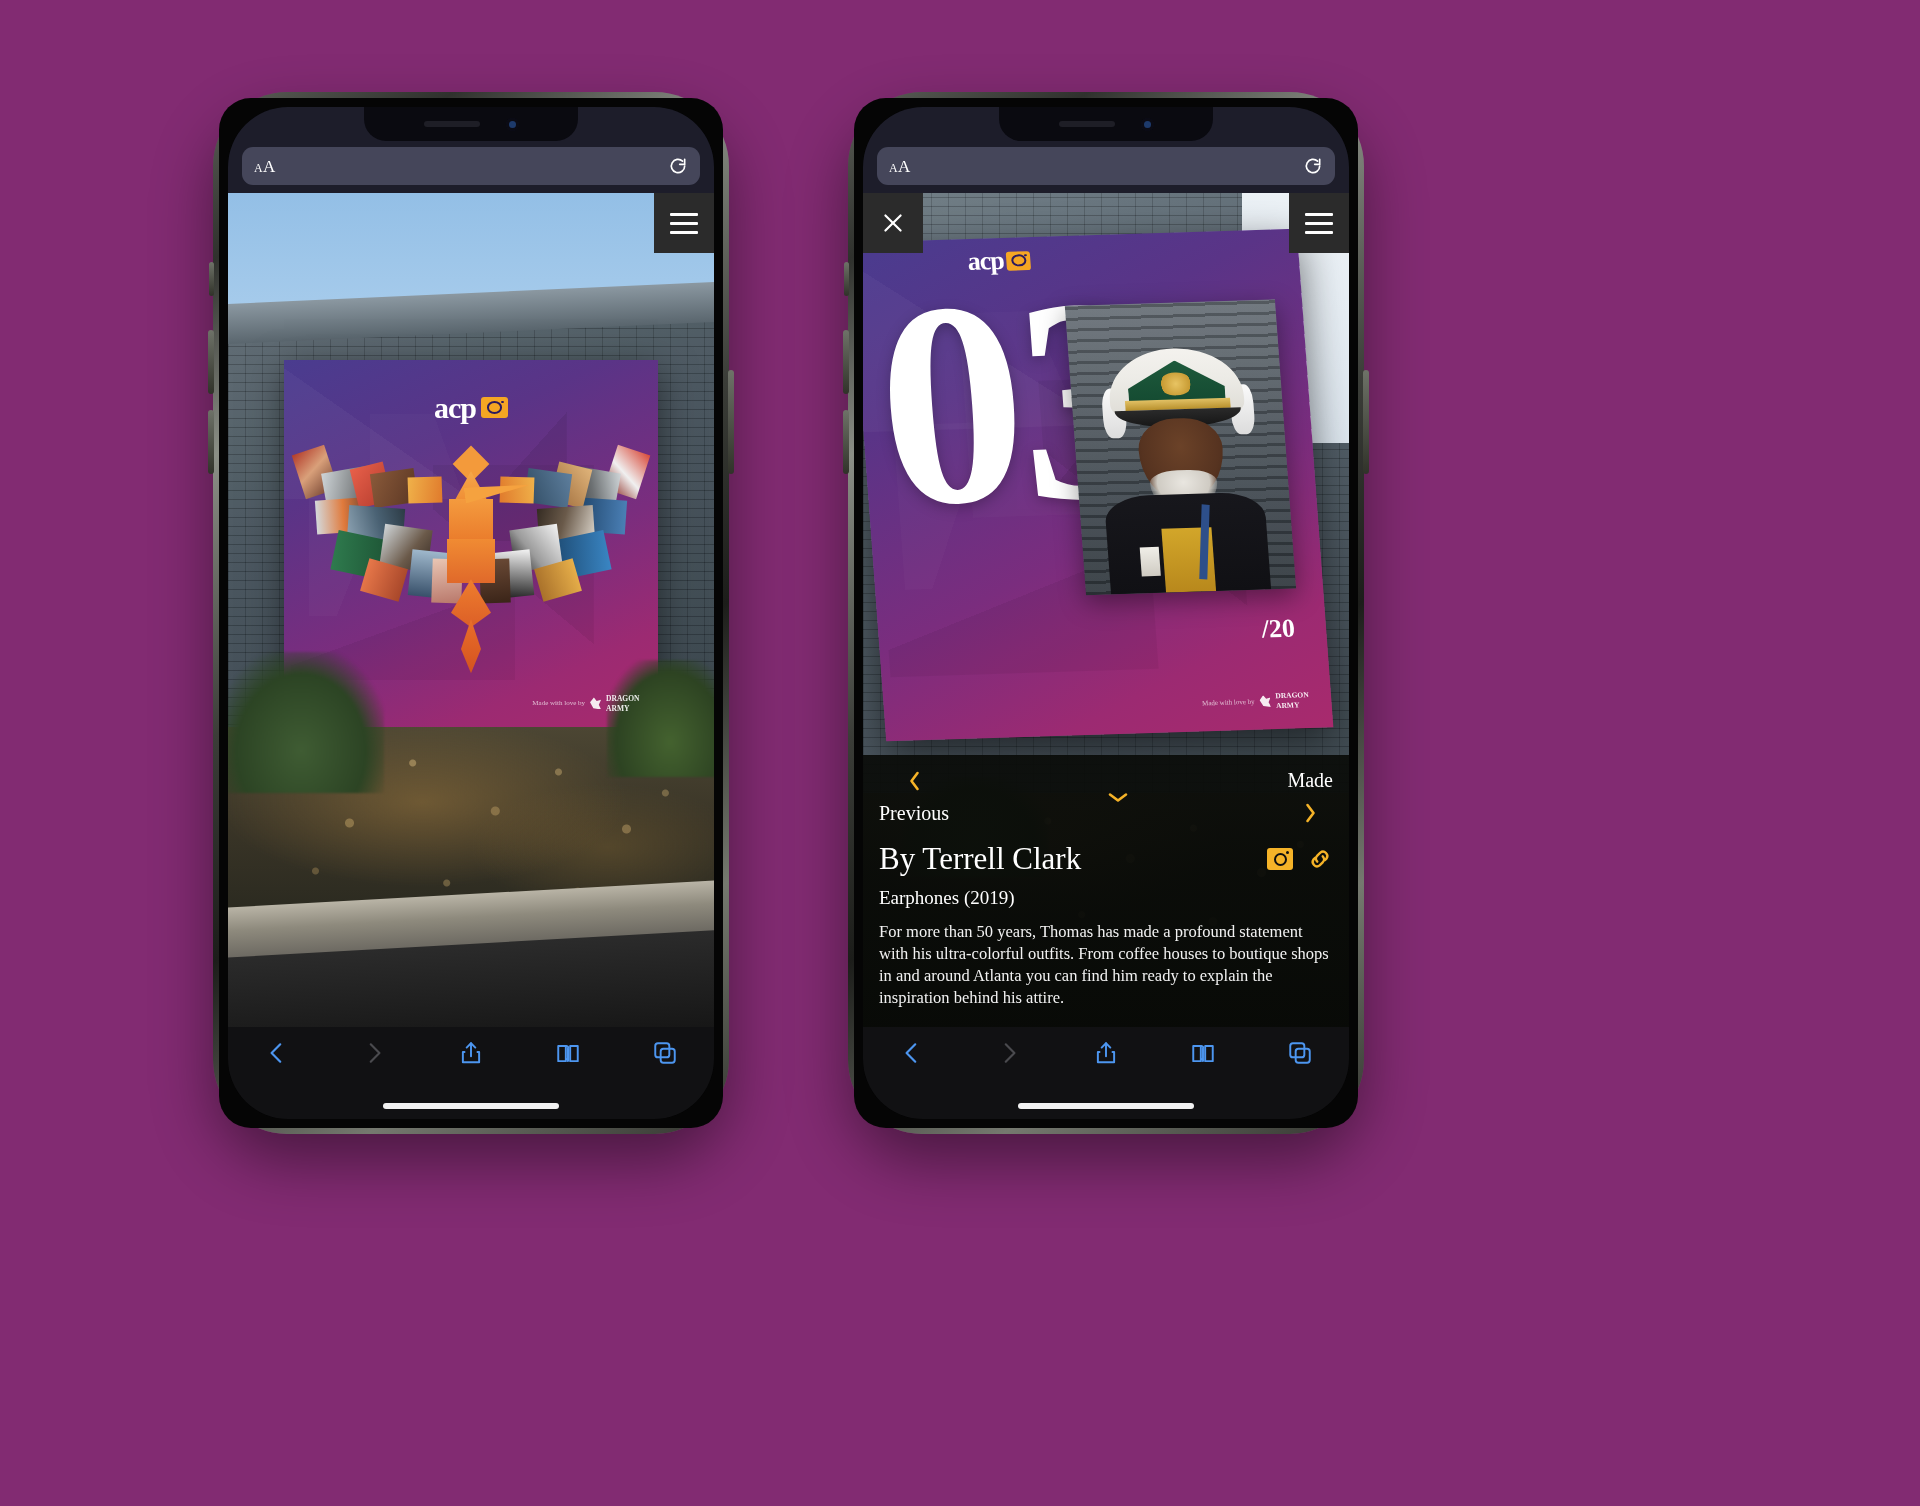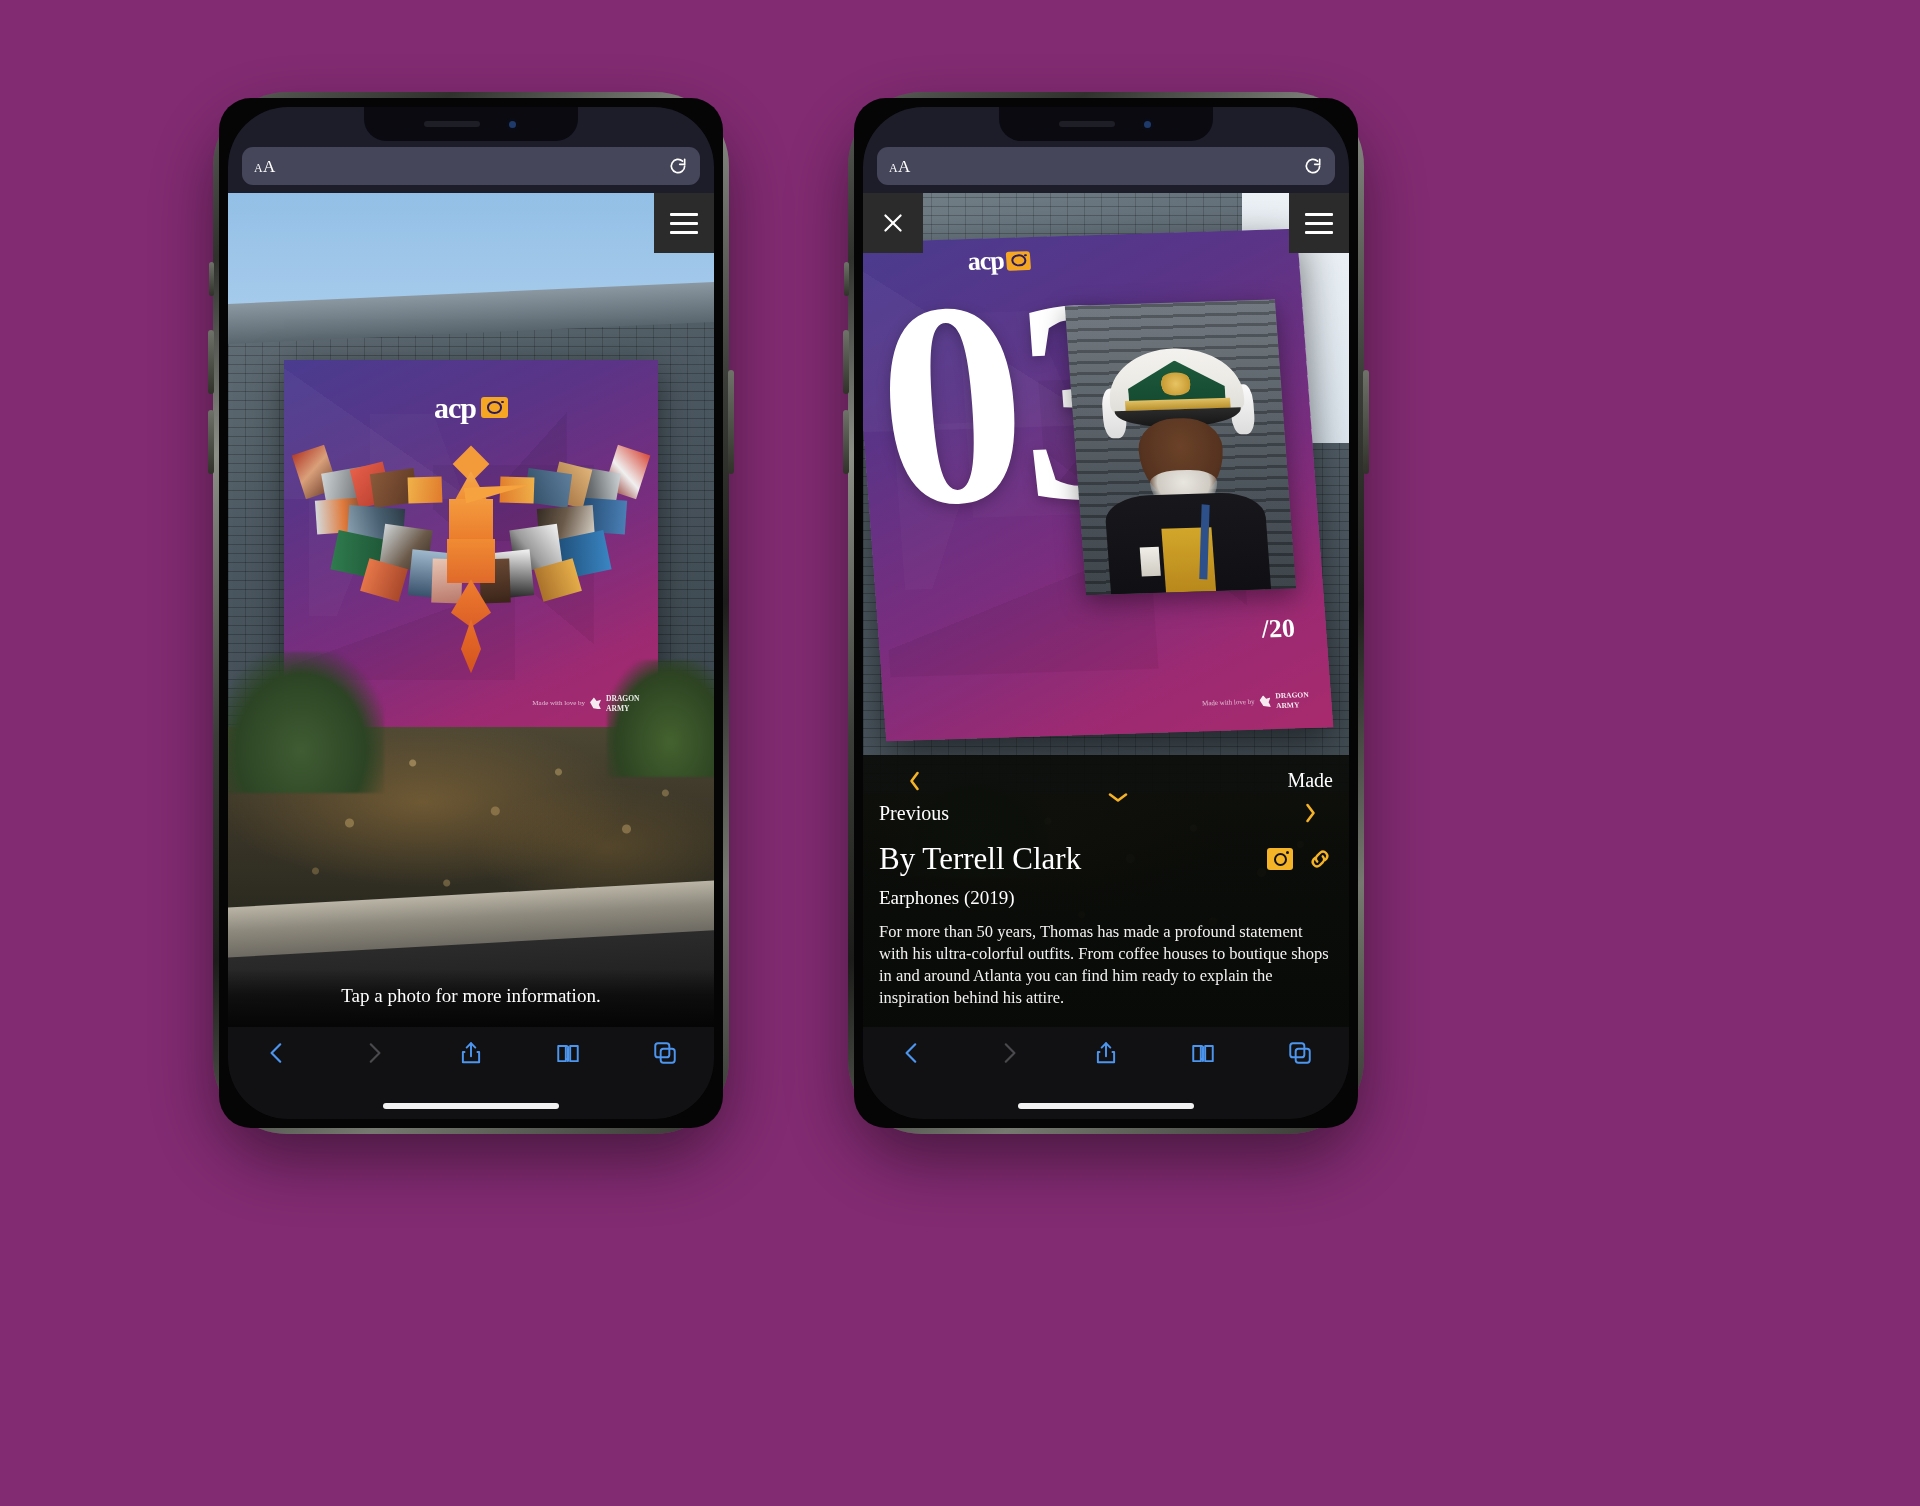--- a/index.html
+++ b/index.html
@@ -503,21 +503,20 @@
             <div class="curb"></div>
             <div class="road"></div>
           </div>
 
           <div class="menu-btn">
             <span></span>
             <span></span>
             <span></span>
           </div>
 
-          <div class="tap-hint">Tap a photo for more information.</div>
         </div>
 
         <div class="safari-bottom">
           <svg class="sf-ico" viewBox="0 0 24 24" fill="none" stroke="currentColor" stroke-width="2" stroke-linecap="round" stroke-linejoin="round">
               <polyline points="15 4 7 12 15 20"></polyline>
             </svg>
           <svg class="sf-ico disabled" viewBox="0 0 24 24" fill="none" stroke="currentColor" stroke-width="2" stroke-linecap="round" stroke-linejoin="round">
               <polyline points="9 4 17 12 9 20"></polyline>
             </svg>
           <svg class="sf-ico" viewBox="0 0 24 24" fill="none" stroke="currentColor" stroke-width="1.8" stroke-linecap="round" stroke-linejoin="round">

